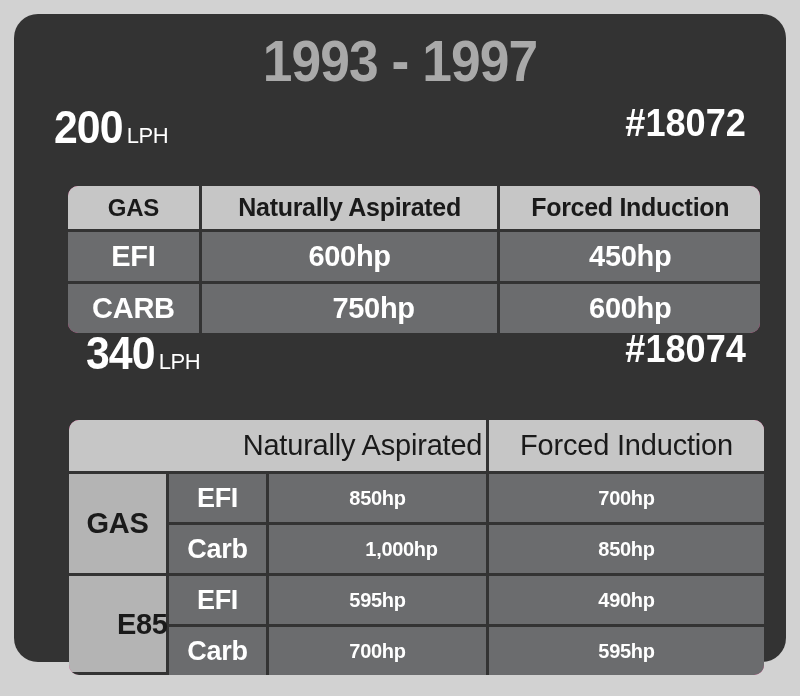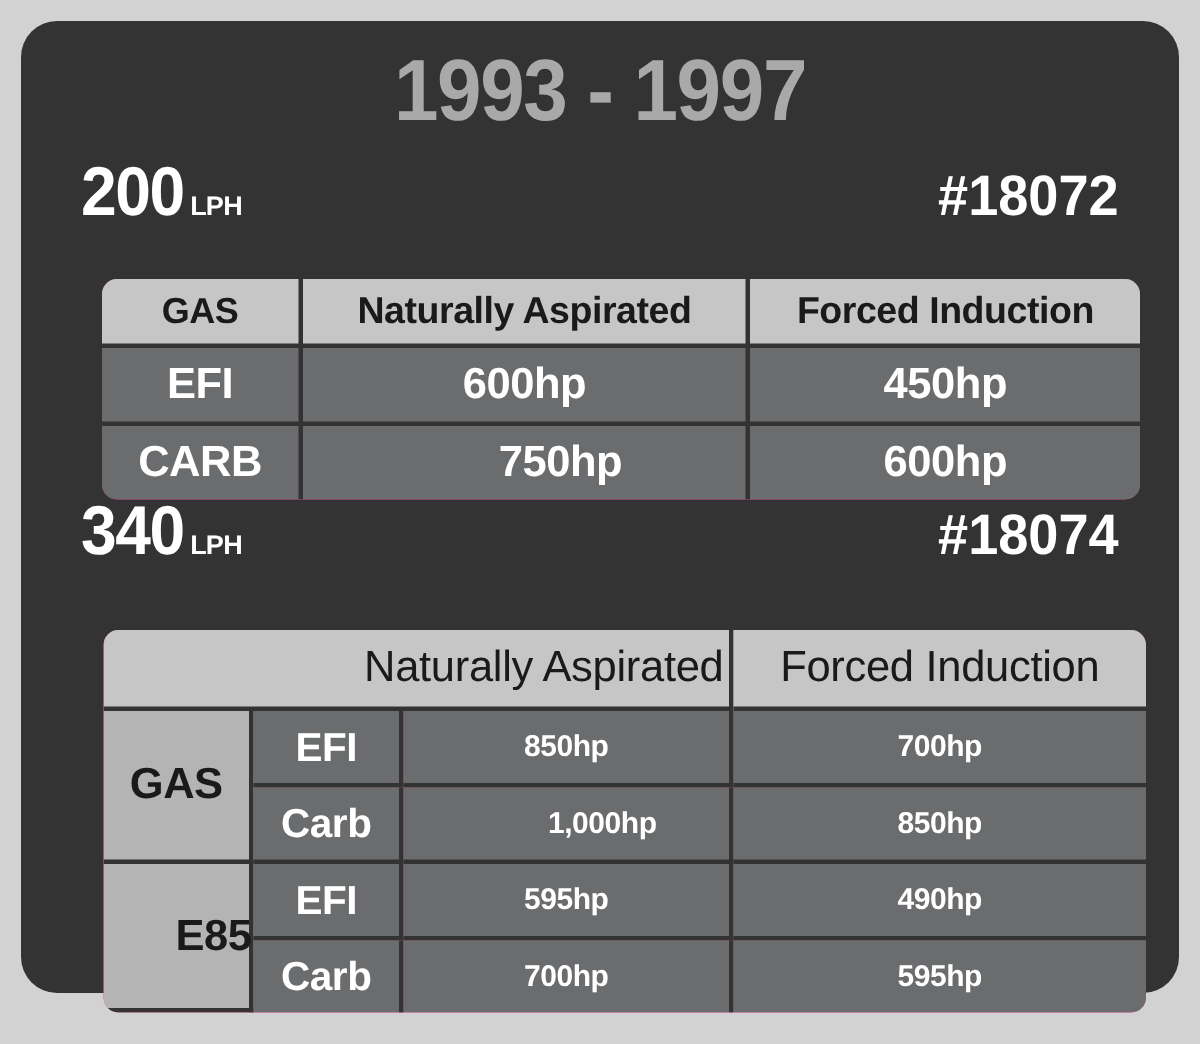--- a/index.html
+++ b/index.html
@@ -37,56 +37,56 @@
     line-height: 1;
     padding-top: 18px;
     font-family: "Liberation Sans", sans-serif;
     transform: scaleX(0.92);
     transform-origin: center top;
   }
 
   
   .sec-head {
     display: flex;
-    align-items: flex-end;
+    align-items: flex-start;
     justify-content: space-between;
     color: #ffffff;
     padding: 0 40px 0 40px;
     box-sizing: border-box;
   }
   .sec-head-left {
     display: flex;
     align-items: baseline;
   }
   .lph-num {
     font-size: 46px;
     font-weight: bold;
     letter-spacing: -1px;
     line-height: 1;
     transform: scaleX(0.93);
     transform-origin: left bottom;
   }
   .lph-unit {
-    font-size: 18px;
-    font-weight: bold;
+    font-size: 22px;
+    font-weight: normal;
     line-height: 1;
     letter-spacing: -0.5px;
     margin-left: -1px;
   }
   .part-num {
     font-size: 38px;
     font-weight: bold;
     line-height: 1;
     letter-spacing: 0px;
     transform: scaleX(0.95);
     transform-origin: right bottom;
   }
 
   #sec1-head { margin-top: 14px; }
-  #sec2-head { margin-top: 24px; }
+  #sec2-head { margin-top: 24px; margin-left: 32px; }
 
   
   .tbl {
     border-collapse: separate;
     border-spacing: 0;
     table-layout: fixed;
     overflow: hidden;
     border-radius: 10px;
     background: #ec4899;
   }

